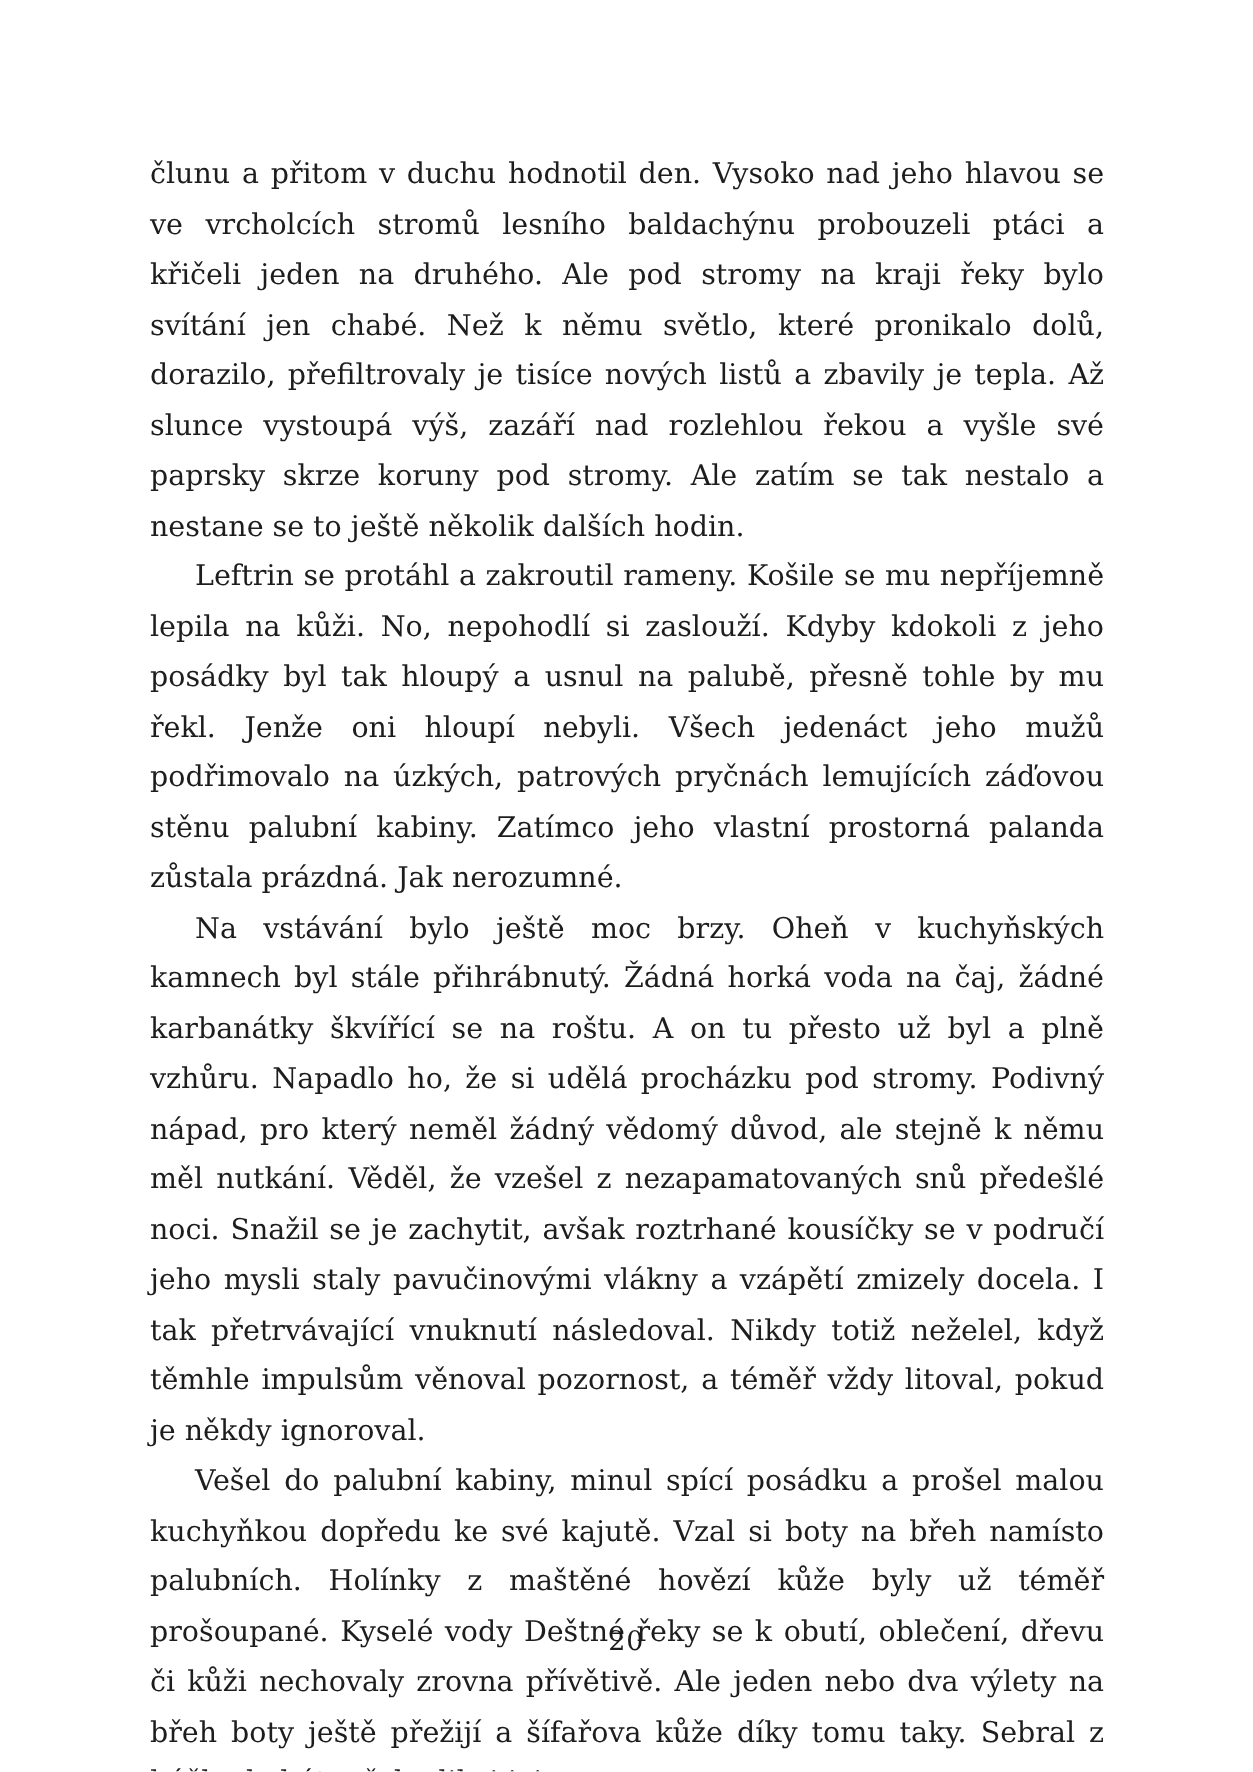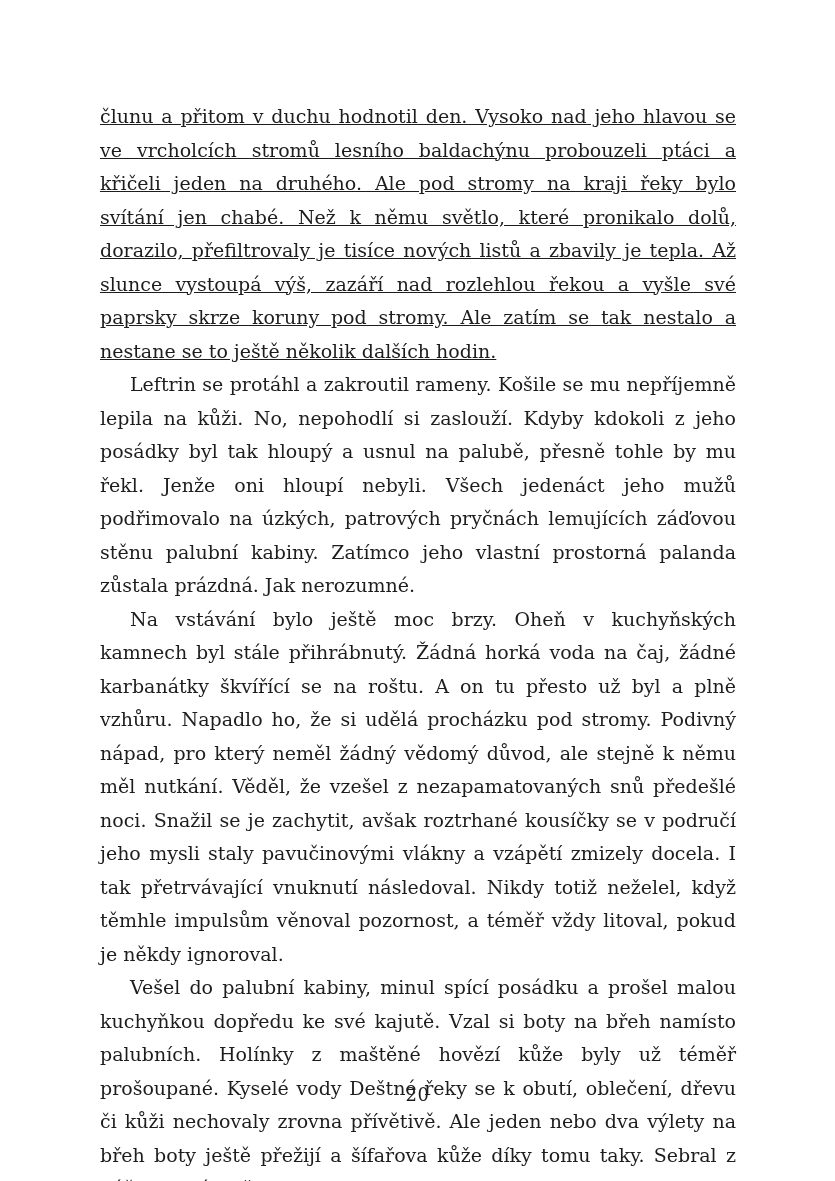--- a/index.html
+++ b/index.html
@@ -27,21 +27,20 @@
       hyphens: auto;
       -webkit-hyphens: auto;
     }
     .text-block p {
       margin: 0;
       padding: 0;
       text-indent: 30px;
     }
     .text-block p.first {
       text-indent: 0;
-      text-decoration: underline;
     }
     .page-number {
       position: absolute;
       left: 0;
       width: 100%;
       top: 1084px;
       text-align: center;
       font-size: 18px;
       letter-spacing: 0.5px;
       color: #1d1d1d;

